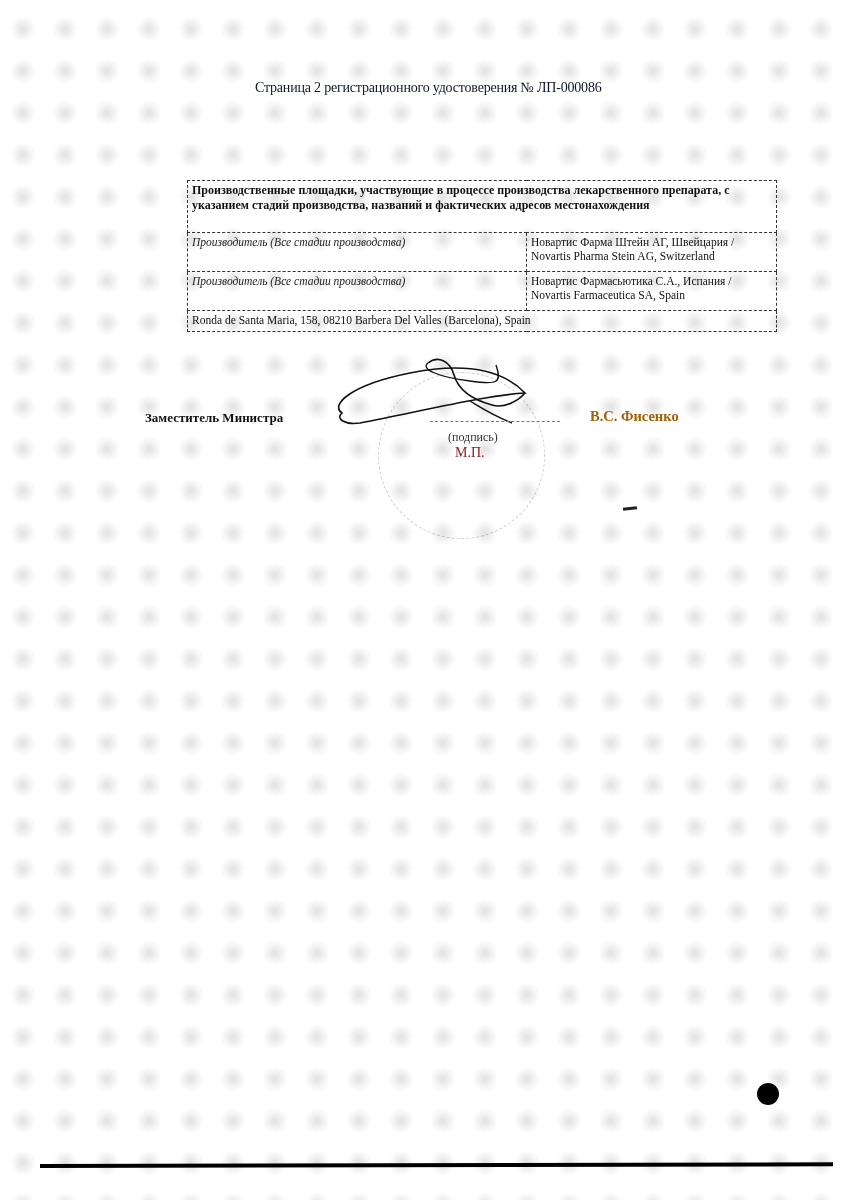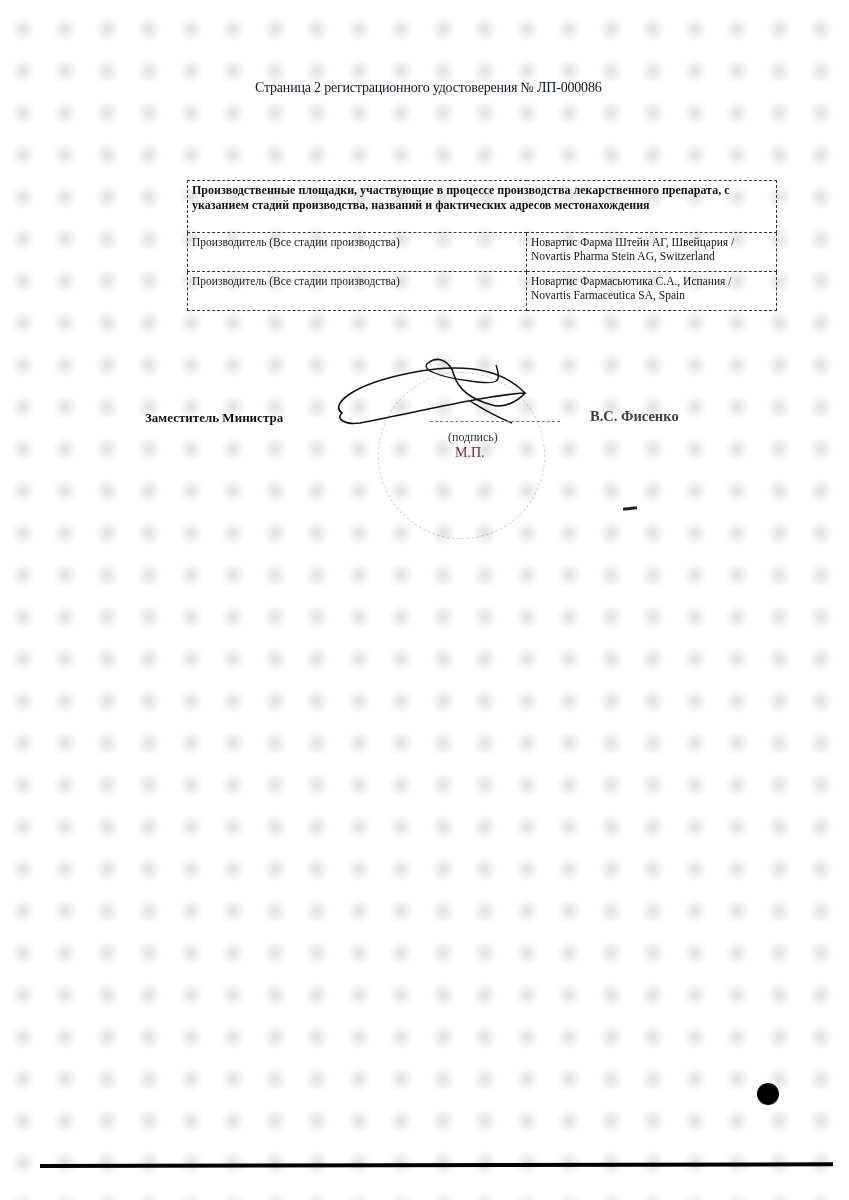--- a/index.html
+++ b/index.html
@@ -25,30 +25,30 @@
     position:absolute; left:143px; top:180px; width:590px;
     border:1px dashed #222; border-collapse:collapse;
     font-size:11.5px; line-height:14px;margin-left:44px;
   }
   .doc-table td {
     border:1px dashed #333; vertical-align:top; padding:2px 4px;
   }
   .doc-table .th-cell {
     font-weight:bold; font-size:12px; line-height:15px; height:47px;
   }
-  .doc-table .role { width:330px; height:34px; color:#222; }
+  .doc-table .role { font-style:italic; width:330px; height:34px; color:#222; }
   .doc-table .company { height:34px; }
   .doc-table .addr { height:16px; }
   .signer-title {
     position:absolute; left:145px; top:410px;
     font-weight:bold; font-size:13px; color:#111;
   }
   .signer-name {
     position:absolute; left:590px; top:408px;
-    font-weight:bold; font-size:14.5px; color:#404040;
+    font-weight:bold; font-size:14.5px; color:#a16207;
   }
   .sig-caption {
     position:absolute; left:448px; top:430px;
     font-size:12px; color:#333;
   }
   .stamp-mark {
     position:absolute; left:455px; top:445px;
     font-size:14px; color:#7f1d1d;
   }
   .signature-svg { position:absolute; left:320px; top:355px; }
@@ -92,20 +92,23 @@
       <div>Novartis Pharma Stein AG, Switzerland</div>
     </td>
   </tr>
   <tr>
     <td class="role">Производитель (Все стадии производства)</td>
     <td class="company">
       <div>Новартис Фармасьютика С.А., Испания /</div>
       <div>Novartis Farmaceutica SA, Spain</div>
     </td>
   </tr>
+  <tr>
+    <td class="addr" colspan="2">Ronda de Santa Maria, 158, 08210 Barbera Del Valles (Barcelona), Spain</td>
+  </tr>
 </tbody>
   </table>
 
 <div class="stamp-circle"></div>
 
 <div class="signer-title">Заместитель Министра</div>
 
 <svg class="signature-svg" width="240" height="90" viewBox="0 0 240 90">
   <path d="M22 58 C 10 50, 30 30, 90 18 C 140 8, 180 12, 205 38 C 170 40, 120 52, 40 68 C 25 70, 15 64, 22 58 Z" fill="none" stroke="#111" stroke-width="1.6"></path>
   <path d="M108 8 C 118 0, 130 6, 134 20 C 138 34, 150 44, 172 50 C 186 54, 200 44, 205 38" fill="none" stroke="#111" stroke-width="1.6"></path>

